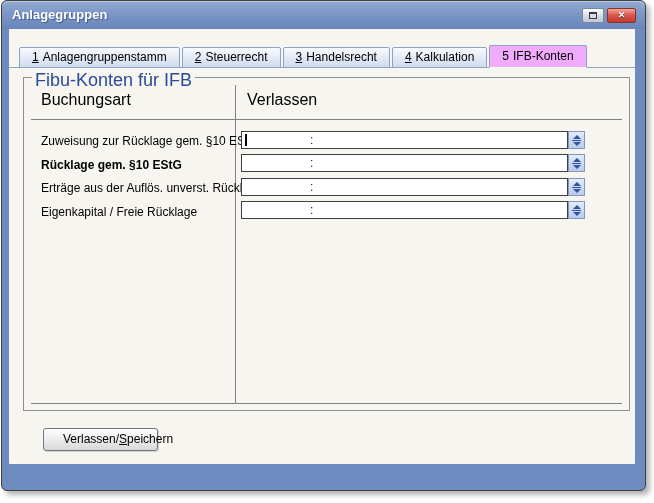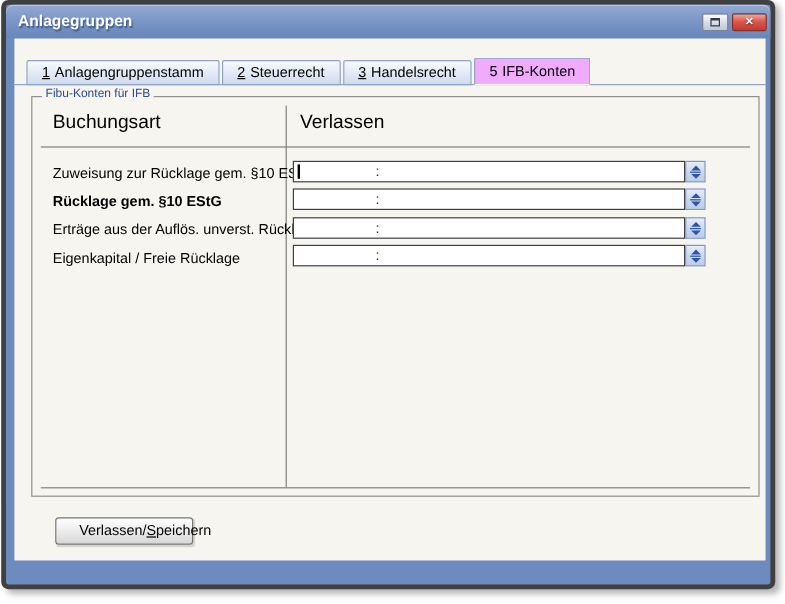--- a/index.html
+++ b/index.html
@@ -1,21 +1,21 @@
 <!DOCTYPE html>
 <html><head>
 <meta charset="utf-8">
 <style>
   * { margin:0; padding:0; box-sizing:border-box; }
   body { font-family:"Liberation Sans", sans-serif; background:#fff; }
   .page { position:relative; width:654px; height:503px; background:#ffffff; overflow:hidden; }
 
   .window {
     position:absolute; left:1px; top:0; width:645px; height:491px;
-    background:#6d8bbf; border:4px solid #404040; border-radius:6px;
+    background:#6d8bbf; border:1px solid #404040; border-radius:6px;
     box-shadow:4px 4px 5px rgba(120,120,120,0.55);
   }
   .titlebar {
     position:absolute; left:0; top:0; right:0; height:28px;
     border-radius:6px 6px 0 0;
     background:linear-gradient(180deg,#93aad1 0%,#7c97c7 45%,#6886ba 100%);
     box-shadow:inset 0 1px 0 #b7c7e2;
   }
   .window-title {
     position:absolute; left:10px; top:6px;
@@ -56,21 +56,21 @@
     border-bottom:1px solid #ffffff;
   }
   .tab.active .num { text-decoration:none; }
 
   .groupbox {
     position:absolute; left:14px; top:48px; width:607px; height:334px;
     border:1px solid #8f8f8f;
   }
   .legend {
     position:absolute; left:8px; top:-8px; padding:0 3px;
-    background:#f7f5ef; color:#2b4b9b; font-size:10px;
+    background:#f7f5ef; color:#2b4b9b; font-size:18px;
   }
   .col-divider { position:absolute; left:211px; top:7px; width:1px; height:318px; background:#808080; }
   .col-header { position:absolute; top:13px; font-size:16px; color:#000; }
   .col-header.c1 { left:17px; }
   .col-header.c2 { left:223px; }
   .header-line { position:absolute; left:7px; top:41px; width:591px; height:1px; background:#808080; }
   .bottom-line { position:absolute; left:7px; top:325px; width:591px; height:1px; background:#808080; }
 
   .row-label { position:absolute; left:17px; font-size:12px; color:#000; white-space:nowrap; }
   .field {
@@ -117,20 +117,21 @@
       </div>
     </div>
 
     <div class="content">
 
       <div class="tabline"></div>
       <div class="tabs">
         <div class="tab"><span class="num">1</span><span>Anlagengruppenstamm</span></div>
         <div class="tab"><span class="num">2</span><span>Steuerrecht</span></div>
         <div class="tab"><span class="num">3</span><span>Handelsrecht</span></div>
+        <div class="tab"><span class="num">4</span><span>Kalkulation</span></div>
         <div class="tab active"><span class="num">5</span><span>IFB-Konten</span></div>
       </div>
 
       <div class="groupbox">
         <span class="legend">Fibu-Konten für IFB</span>
         <div class="col-divider"></div>
         <span class="col-header c1">Buchungsart</span>
         <span class="col-header c2">Verlassen</span>
         <div class="header-line"></div>
 

